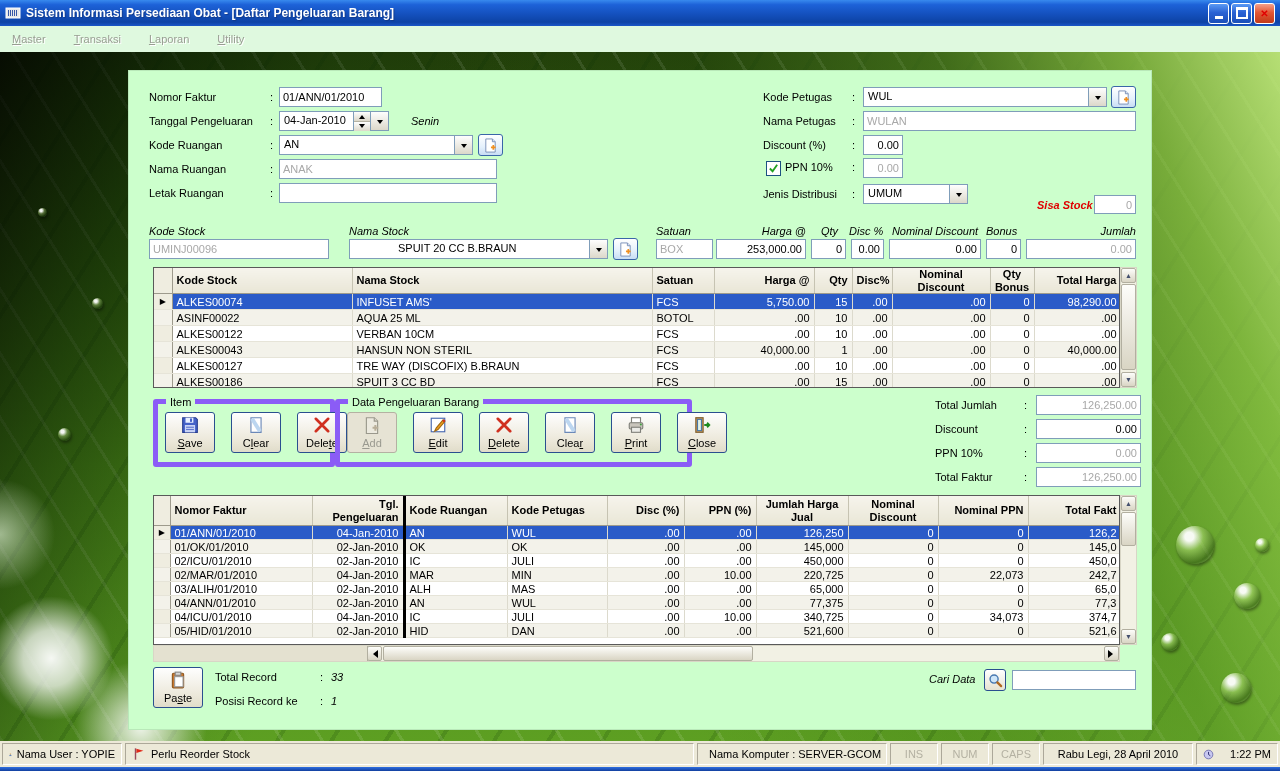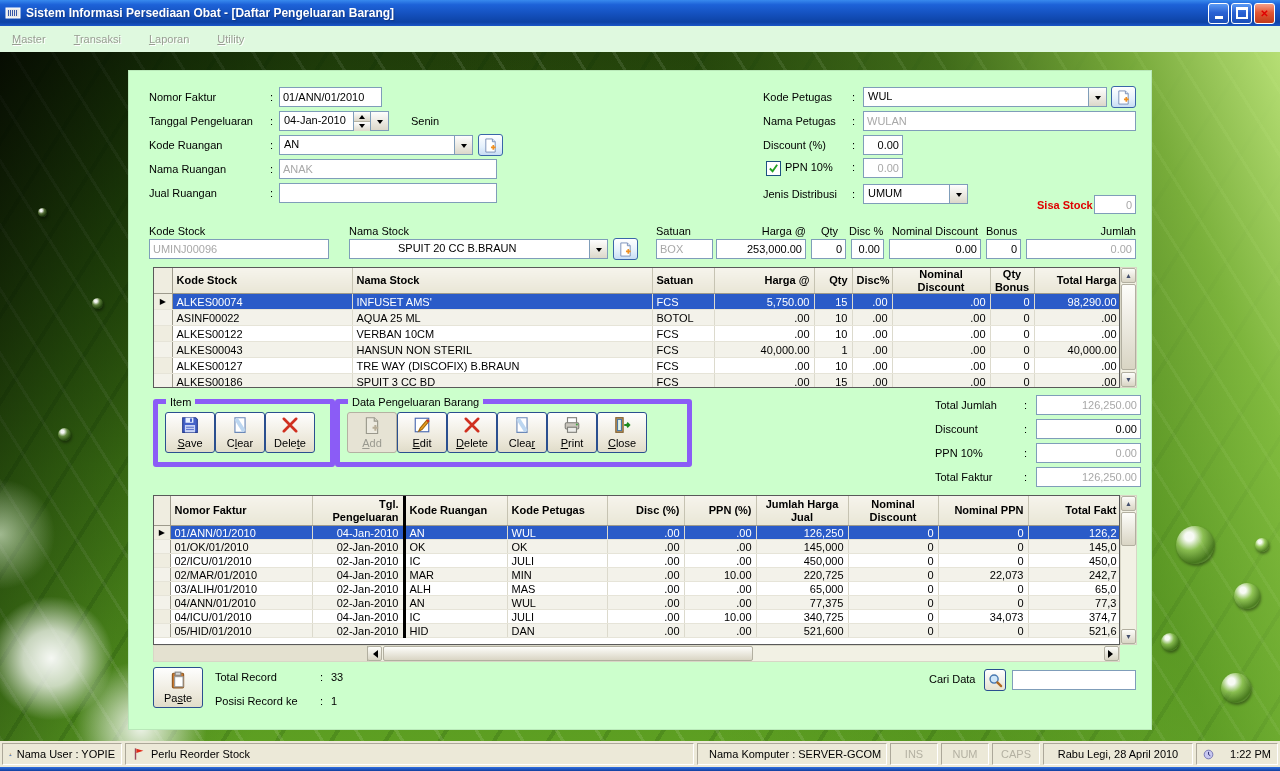--- a/index.html
+++ b/index.html
@@ -35,21 +35,21 @@
       repeating-linear-gradient(122deg, rgba(0,40,0,.14) 0 4px, rgba(0,0,0,0) 4px 46px),
       linear-gradient(180deg,#223f0a 0%,#33600f 30%,#4a8618 60%,#5d9f22 100%);}
   .drop{position:absolute;border-radius:50%;
     background:radial-gradient(circle at 35% 28%, rgba(255,255,255,.95) 0 12%, rgba(205,240,150,.35) 38%, rgba(25,55,8,.4) 72%, rgba(255,255,255,.3) 96%);
     box-shadow:1px 2px 3px rgba(0,0,0,.4);}
 
   
   .panel{position:absolute;left:128px;top:18px;width:1024px;height:660px;background:#ccffcc;border:1px solid #b9e8b9;box-sizing:border-box;}
   .lbl{position:absolute;display:flex;justify-content:space-between;white-space:nowrap;}
   .lbl::after{content:":";}
-  .plain{position:absolute;white-space:nowrap;}
+  .plain{position:absolute;white-space:nowrap;font-style:italic;}
   .red{color:#e00000;}
   .tb{position:absolute;height:20px;border:1px solid #7f9db9;background:#fff;font:11px "Liberation Sans",sans-serif;padding:0 3px;box-sizing:border-box;outline:none;}
   .tb.gray{color:#a8a8a8;}
   .tb.num{text-align:right;}
   .combo{position:absolute;height:20px;border:1px solid #7f9db9;background:#fff;box-sizing:border-box;display:flex;}
   .combo .val{flex:1;padding:2px 4px;white-space:nowrap;overflow:hidden;}
   .cbtn{width:17px;background:linear-gradient(180deg,#fefefe,#dcd8ca);border-left:1px solid #7f9db9;display:flex;align-items:center;justify-content:center;}
   .tri{width:0;height:0;border:3.5px solid transparent;border-top:4.5px solid #000;margin-top:4px;}
   .trileft{width:0;height:0;border:4px solid transparent;border-right:5px solid #000;margin-right:2px;}
   .triright{width:0;height:0;border:4px solid transparent;border-left:5px solid #000;margin-left:2px;}
@@ -79,21 +79,21 @@
   .vscroll{position:absolute;width:17px;background:#f2f1e4;border:1px solid #d8d6c6;box-sizing:border-box;}
   .sbtn{position:absolute;left:0;width:15px;height:15px;background:linear-gradient(180deg,#fdfdfa,#d9d5c4);border:1px solid #b2afa0;border-radius:2px;
     box-sizing:border-box;display:flex;align-items:center;justify-content:center;font-size:7px;color:#44506e;}
   .sthumb{position:absolute;background:linear-gradient(180deg,#fdfdfa,#d9d5c4);border:1px solid #b2afa0;border-radius:2px;box-sizing:border-box;}
   .hscroll{position:absolute;height:17px;background:#f2f1e4;border:1px solid #d8d6c6;box-sizing:border-box;}
   .hfiller{position:absolute;background:#e4e1d0;border-right:1px solid #b2afa0;}
 
   
   .gbox{position:absolute;border:5px solid #8b5cf6;border-radius:3px;}
   .gbox .cap{position:absolute;top:-8px;left:8px;background:#ccffcc;padding:0 4px;white-space:nowrap;}
-  .btnrow{position:absolute;display:flex;gap:0;}
+  .btnrow{position:absolute;display:flex;gap:16px;}
   .bigbtn{width:50px;height:41px;border:1px solid #2a4f8f;border-radius:3px;background:linear-gradient(180deg,#fefefe,#ece8da 70%,#e0dcc9);
     display:flex;flex-direction:column;align-items:center;justify-content:center;gap:1px;font:11px "Liberation Sans",sans-serif;padding:0;}
   .bigbtn.disabled{color:#9a9a90;border-color:#b4b1a2;background:#e6e3d4;}
   .bigbtn u{text-decoration:underline;}
   .sqbtn{position:absolute;width:22px;height:22px;border:1px solid #2a4f8f;border-radius:3px;background:linear-gradient(180deg,#fff,#e6e2d2);
     display:flex;align-items:center;justify-content:center;padding:0;}
 
   
   .trow{position:absolute;display:flex;align-items:center;}
   .trow .tl{width:92px;display:flex;justify-content:space-between;}
@@ -191,21 +191,21 @@
             <path d="M11 7.5v5M8.5 10h5" stroke="#f09020" stroke-width="1.8"></path>
           </svg>
       </button>
 
       <div class="lbl" style="left:20px;top:92px;width:124px;">
           <span>Nama Ruangan</span>
         </div>
       <input class="tb gray" style="left: 150px; top: 88px; width: 218px;" readonly="" value="ANAK">
 
       <div class="lbl" style="left:20px;top:116px;width:124px;">
-          <span>Jual Ruangan</span>
+          <span>Letak Ruangan</span>
         </div>
       <input class="tb" style="left: 150px; top: 112px; width: 218px;" readonly="" value="">
 
       <div class="lbl" style="left:634px;top:20px;width:92px;">
           <span>Kode Petugas</span>
         </div>
       <div class="combo" style="left:734px;top:16px;width:244px;">
         <span class="val">WUL</span>
         <span class="cbtn">
             <span class="tri"></span>

